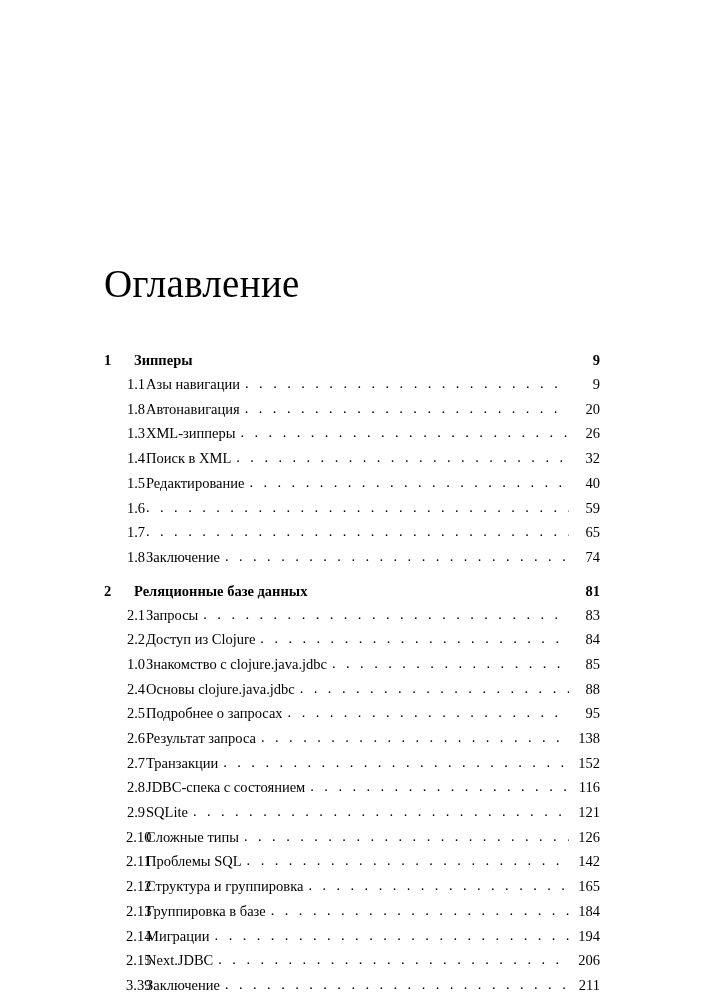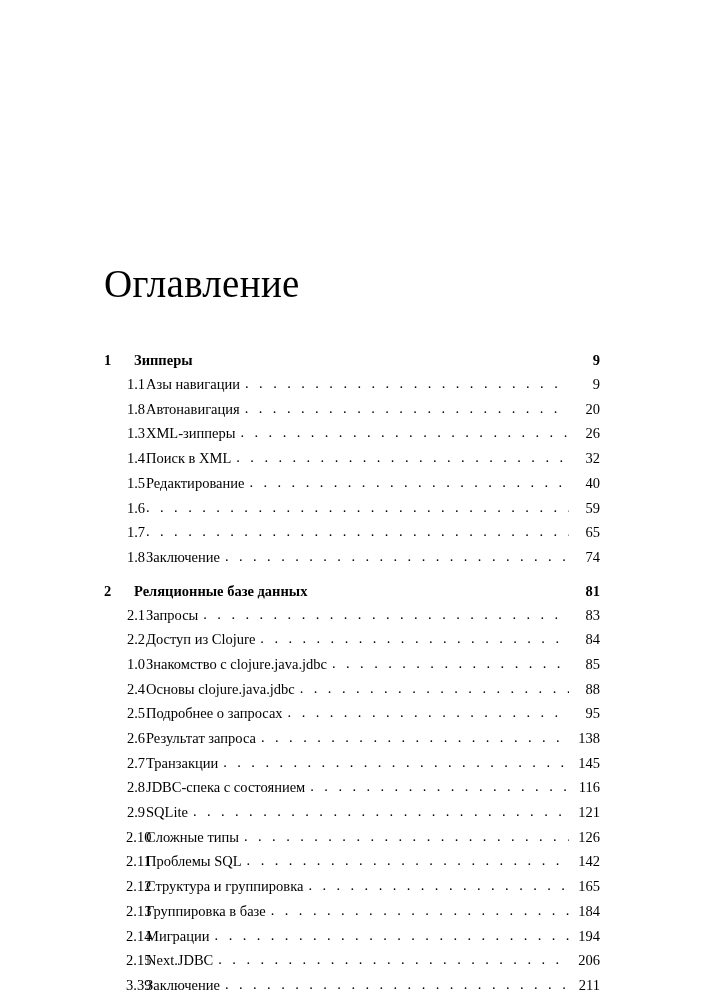--- a/index.html
+++ b/index.html
@@ -210,21 +210,21 @@
     <div class="section-row">
       <span class="section-num">2.6</span>
       <span class="section-label">Результат запроса</span>
       <span class="dots">. . . . . . . . . . . . . . . . . . . . . . . . . . . . . . . . . . . . . . . . . . . . . . . . . . . . .</span>
       <span class="section-page">138</span>
     </div>
     <div class="section-row">
       <span class="section-num">2.7</span>
       <span class="section-label">Транзакции</span>
       <span class="dots">. . . . . . . . . . . . . . . . . . . . . . . . . . . . . . . . . . . . . . . . . . . . . . . . . . . . .</span>
-      <span class="section-page">145</span>
+      <span class="section-page">152</span>
     </div>
     <div class="section-row">
       <span class="section-num">2.8</span>
       <span class="section-label">JDBC-спека с состоянием</span>
       <span class="dots">. . . . . . . . . . . . . . . . . . . . . . . . . . . . . . . . . . . . . . . . . . . . . . . . . . . . .</span>
       <span class="section-page">116</span>
     </div>
     <div class="section-row">
       <span class="section-num">2.9</span>
       <span class="section-label">SQLite</span>

